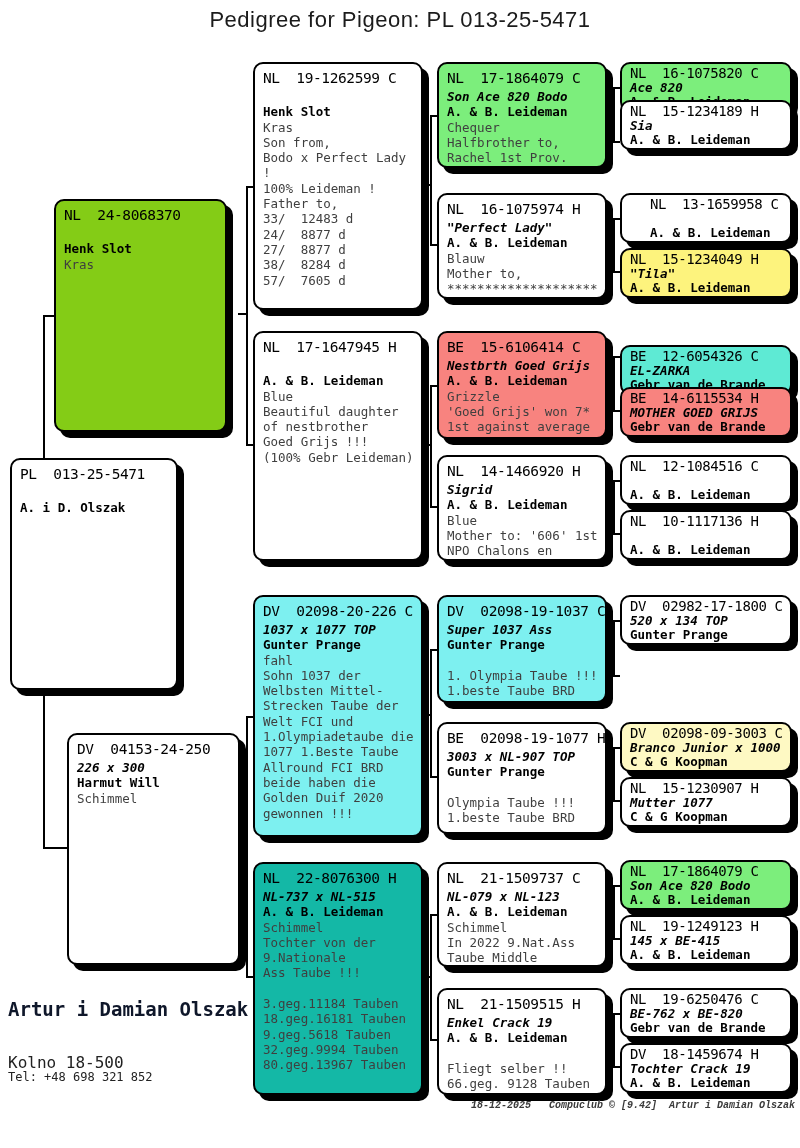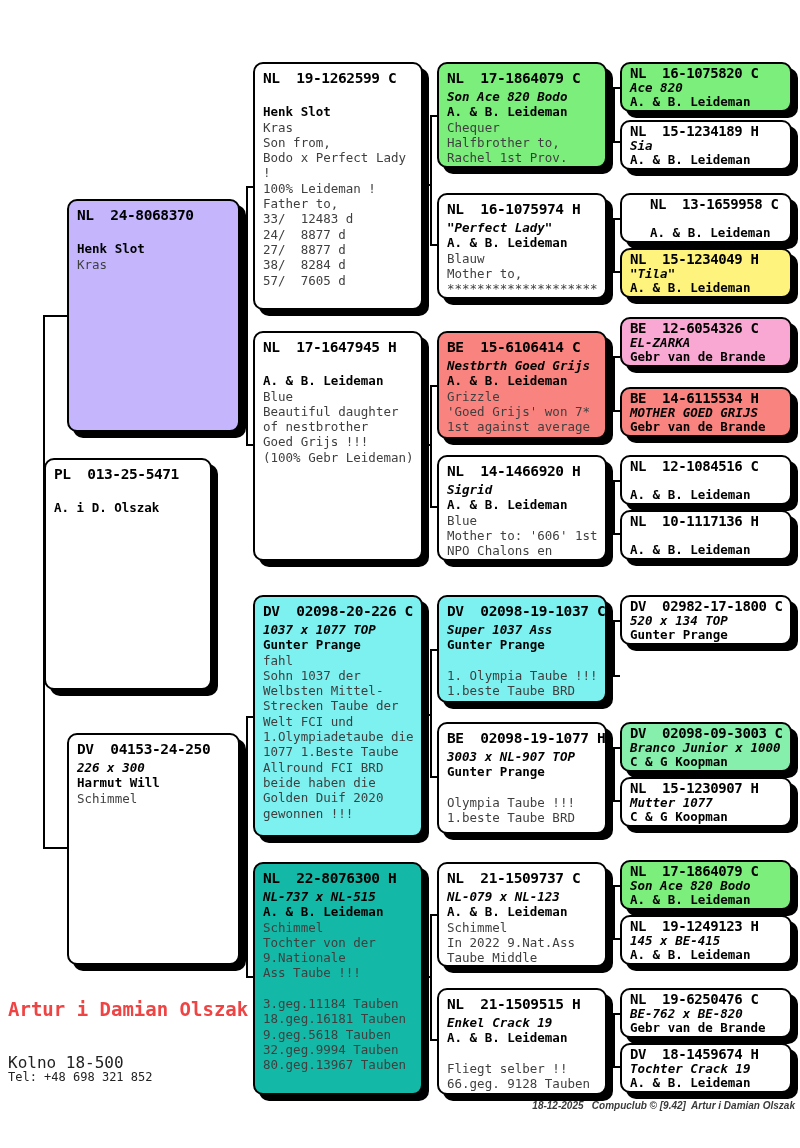--- a/index.html
+++ b/index.html
@@ -14,42 +14,43 @@
     letter-spacing: 0.5px;
   }
   .box {
     position: absolute; background: #fff; border: 2px solid #000;
     border-radius: 10px; box-shadow: 6px 6px 0 #000;
     padding: 5px 7px 3px 8px; overflow: hidden;
   }
   .box.sm { padding: 2px 6px 2px 8px; }
   .ln { font-size: 12.5px; line-height: 15.3px; color: #3f3f3f; white-space: pre; }
   .ln:empty::after { content: "\00a0"; }
-  .s-ring { font-size: 14.5px; line-height: 19px; font-weight: bold; color: #000; letter-spacing: -0.4px; margin-bottom: 1px; }
+  .s-ring { font-size: 14.5px; line-height: 19px; font-weight: normal; color: #000; letter-spacing: -0.4px; margin-bottom: 1px; }
   .sm .s-ring { font-size: 14px; line-height: 16.5px; margin-bottom: 0; }
   .sm .ln { line-height: 14.5px; }
   .s-b  { font-weight: bold; color: #000; }
   .s-bi { font-weight: bold; font-style: italic; color: #000; }
   .s-r  { }
   .brk  { position: absolute; border: 2px solid #000; border-right: none; }
   .stub { position: absolute; height: 2px; background: #000; }
-  .owner-name { position: absolute; left: 8px; top: 998px; font-size: 19px; font-weight: bold; color: #ef4444; white-space: pre; }
+  .owner-name { position: absolute; left: 8px; top: 998px; font-size: 19px; font-weight: bold; color: #0f172a; white-space: pre; }
   .owner-addr { position: absolute; left: 8px; top: 1053px; font-size: 16px; color: #222; white-space: pre; }
   .owner-tel  { position: absolute; left: 8px; top: 1070px; font-size: 12px; color: #222; white-space: pre; }
   .footer {
     position: absolute; right: 5px; top: 1100px;
-    font-family: Liberation Sans, sans-serif;
+    font-family: Liberation Mono, monospace;
     font-style: italic; font-weight: bold; font-size: 10px; color: #3a3a3a; white-space: pre;
   }
 </style>
 </head>
 <body>
 
 <div id="canvas">
 
+  <div class="title">Pedigree for Pigeon: PL  013-25-5471</div>
 
   <div class="brk" style="left:43px;top:315px;width:24px;height:534px"></div>
 
   <div class="brk" style="left:246px;top:186px;width:7px;height:260px"></div>
   <div class="stub" style="left:238px;top:313px;width:8px"></div>
   <div class="brk" style="left:246px;top:716px;width:7px;height:262px"></div>
   <div class="stub" style="left:238px;top:847px;width:8px"></div>
 
   <div class="brk" style="left:430px;top:115px;width:7px;height:131px"></div>
   <div class="stub" style="left:421px;top:184px;width:9px"></div>
@@ -70,27 +71,27 @@
   <div class="stub" style="left:605px;top:506px;width:8px"></div>
   <div class="brk" style="left:613px;top:620px;width:7px;height:57px"></div>
   <div class="stub" style="left:605px;top:647px;width:8px"></div>
   <div class="brk" style="left:613px;top:747px;width:7px;height:55px"></div>
   <div class="stub" style="left:605px;top:776px;width:8px"></div>
   <div class="brk" style="left:613px;top:885px;width:7px;height:55px"></div>
   <div class="stub" style="left:605px;top:912px;width:8px"></div>
   <div class="brk" style="left:613px;top:1013px;width:7px;height:55px"></div>
   <div class="stub" style="left:605px;top:1039px;width:8px"></div>
 
-  <div class="box" style="left: 10px; top: 458px; width: 168px; height: 232px; background: rgb(255, 255, 255); margin-left: 34px;">
+  <div class="box" style="left: 10px; top: 458px; width: 168px; height: 232px; background: rgb(255, 255, 255);">
       <div class="ln s-ring">PL  013-25-5471</div>
       <div class="ln s-r"></div>
       <div class="ln s-b">A. i D. Olszak</div>
     </div>
 
-  <div class="box" style="left: 67px; top: 199px; width: 173px; height: 233px; background: #c4b5fd;">
+  <div class="box" style="left: 54px; top: 199px; width: 173px; height: 233px; background: #84cc16;">
       <div class="ln s-ring">NL  24-8068370</div>
       <div class="ln s-r"></div>
       <div class="ln s-b">Henk Slot</div>
       <div class="ln s-r">Kras</div>
     </div>
   <div class="box" style="left: 67px; top: 733px; width: 173px; height: 232px; background: rgb(255, 255, 255);">
       <div class="ln s-ring">DV  04153-24-250</div>
       <div class="ln s-bi">226 x 300</div>
       <div class="ln s-b">Harmut Will</div>
       <div class="ln s-r">Schimmel</div>
@@ -217,36 +218,36 @@
       <div class="ln s-r"></div>
       <div class="ln s-r">Fliegt selber !!</div>
       <div class="ln s-r">66.geg. 9128 Tauben</div>
     </div>
 
   <div class="box sm" style="left: 620px; top: 62px; width: 172px; height: 50px; background: rgb(124, 238, 124);">
       <div class="ln s-ring">NL  16-1075820 C</div>
       <div class="ln s-bi">Ace 820</div>
       <div class="ln s-b">A. &amp; B. Leideman</div>
     </div>
-  <div class="box sm" style="left: 620px; top: 120px; width: 172px; height: 50px; background: rgb(255, 255, 255);">
+  <div class="box sm" style="left: 620px; top: 100px; width: 172px; height: 50px; background: rgb(255, 255, 255);">
       <div class="ln s-ring">NL  15-1234189 H</div>
       <div class="ln s-bi">Sia</div>
       <div class="ln s-b">A. &amp; B. Leideman</div>
     </div>
   <div class="box sm" style="left: 620px; top: 193px; width: 172px; height: 50px; background: rgb(255, 255, 255); padding-left: 28px;">
       <div class="ln s-ring">NL  13-1659958 C</div>
       <div class="ln s-r"></div>
       <div class="ln s-b">A. &amp; B. Leideman</div>
     </div>
   <div class="box sm" style="left: 620px; top: 248px; width: 172px; height: 50px; background: rgb(253, 243, 125);">
       <div class="ln s-ring">NL  15-1234049 H</div>
       <div class="ln s-bi">"Tila"</div>
       <div class="ln s-b">A. &amp; B. Leideman</div>
     </div>
-  <div class="box sm" style="left: 620px; top: 317px; width: 172px; height: 50px; background: #f9a8d4;">
+  <div class="box sm" style="left: 620px; top: 345px; width: 172px; height: 50px; background: #5eead4;">
       <div class="ln s-ring">BE  12-6054326 C</div>
       <div class="ln s-bi">EL-ZARKA</div>
       <div class="ln s-b">Gebr van de Brande</div>
     </div>
   <div class="box sm" style="left: 620px; top: 387px; width: 172px; height: 50px; background: rgb(248, 131, 127);">
       <div class="ln s-ring">BE  14-6115534 H</div>
       <div class="ln s-bi">MOTHER GOED GRIJS</div>
       <div class="ln s-b">Gebr van de Brande</div>
     </div>
   <div class="box sm" style="left: 620px; top: 455px; width: 172px; height: 50px; background: rgb(255, 255, 255);">
@@ -257,21 +258,21 @@
   <div class="box sm" style="left: 620px; top: 510px; width: 172px; height: 50px; background: rgb(255, 255, 255);">
       <div class="ln s-ring">NL  10-1117136 H</div>
       <div class="ln s-r"></div>
       <div class="ln s-b">A. &amp; B. Leideman</div>
     </div>
   <div class="box sm" style="left: 620px; top: 595px; width: 172px; height: 50px; background: rgb(255, 255, 255);">
       <div class="ln s-ring">DV  02982-17-1800 C</div>
       <div class="ln s-bi">520 x 134 TOP</div>
       <div class="ln s-b">Gunter Prange</div>
     </div>
-  <div class="box sm" style="left: 620px; top: 722px; width: 172px; height: 50px; background: #86efac;">
+  <div class="box sm" style="left: 620px; top: 722px; width: 172px; height: 50px; background: #fef9c3;">
       <div class="ln s-ring">DV  02098-09-3003 C</div>
       <div class="ln s-bi">Branco Junior x 1000</div>
       <div class="ln s-b">C &amp; G Koopman</div>
     </div>
   <div class="box sm" style="left: 620px; top: 777px; width: 172px; height: 50px; background: rgb(255, 255, 255);">
       <div class="ln s-ring">NL  15-1230907 H</div>
       <div class="ln s-bi">Mutter 1077</div>
       <div class="ln s-b">C &amp; G Koopman</div>
     </div>
   <div class="box sm" style="left: 620px; top: 860px; width: 172px; height: 50px; background: rgb(124, 238, 124);">

